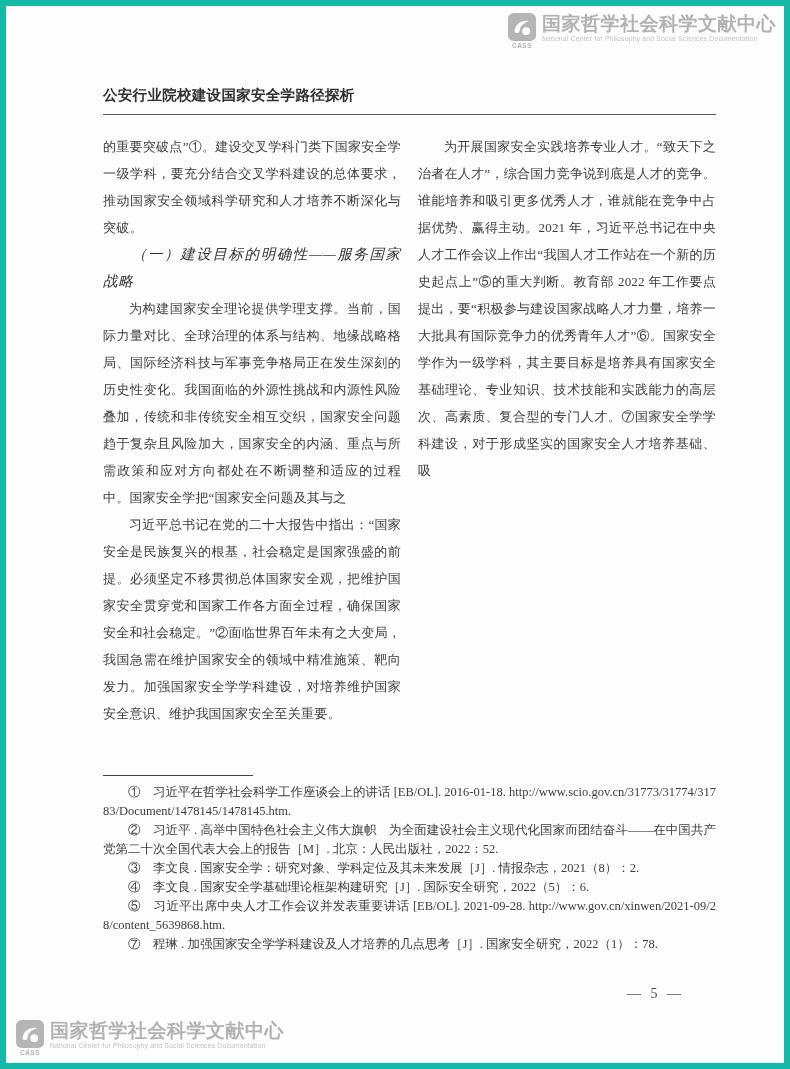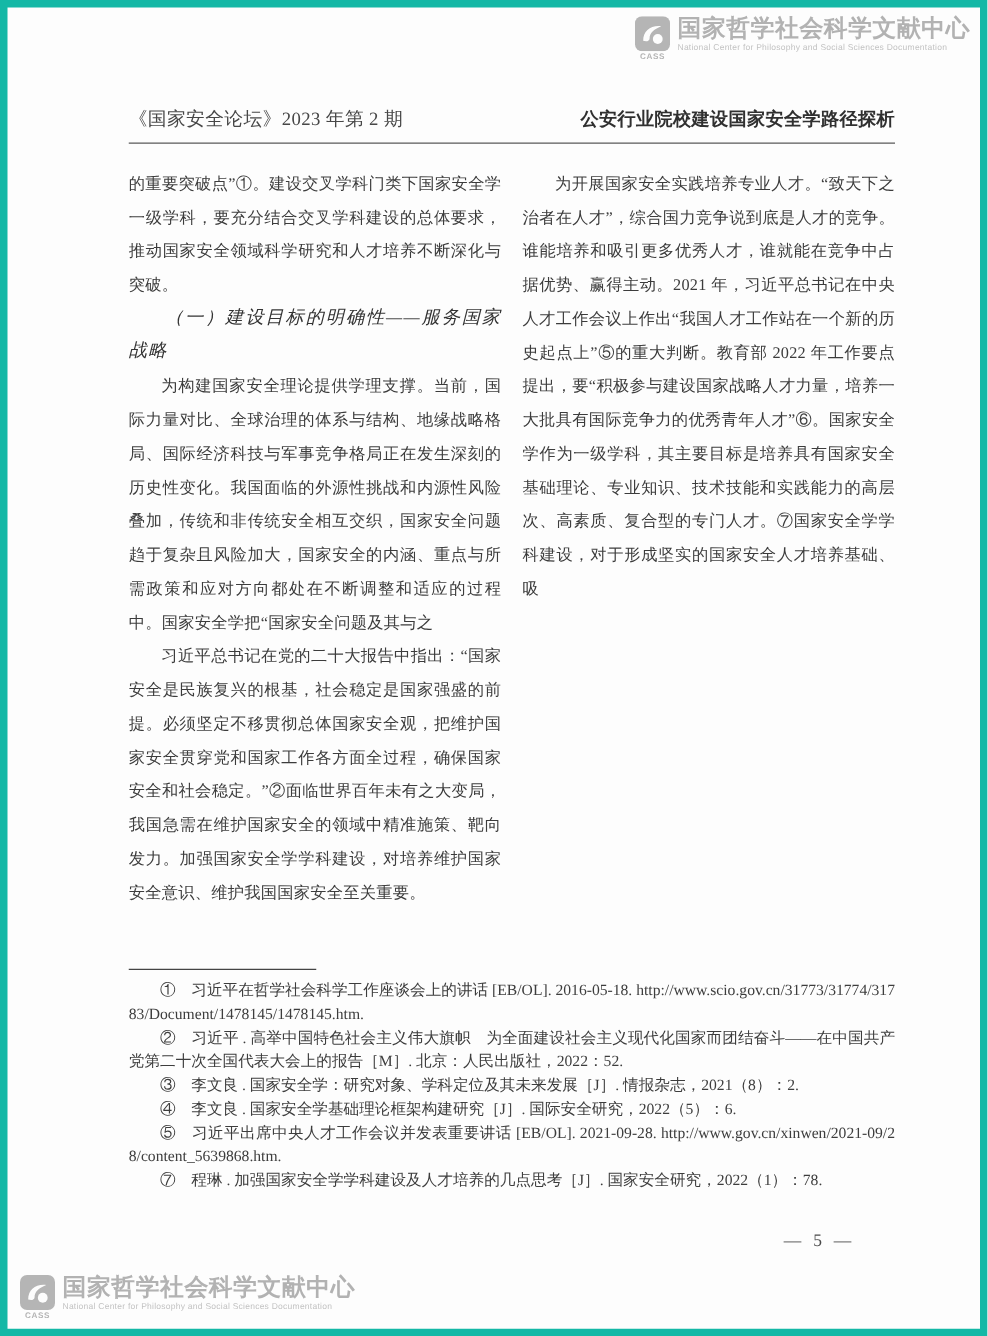--- a/index.html
+++ b/index.html
@@ -71,39 +71,38 @@
       </svg>
       <div class="logo-badge">CASS</div>
     </div>
     <div>
       <div class="logo-cn">国家哲学社会科学文献中心</div>
       <div class="logo-en">National Center for Philosophy and Social Sciences Documentation</div>
     </div>
   </div>
 
   <div class="header">
-    <span class="journal">《国家安全论坛》2023 年第 2 期</span>
     <span class="running-title">公安行业院校建设国家安全学路径探析</span>
   </div>
 
   <div class="columns">
     <div class="col">
       <p>的重要突破点”①。建设交叉学科门类下国家安全学一级学科，要充分结合交叉学科建设的总体要求，推动国家安全领域科学研究和人才培养不断深化与突破。</p>
       <p class="heading">（一）建设目标的明确性——服务国家战略</p>
       <p class="indent">为构建国家安全理论提供学理支撑。当前，国际力量对比、全球治理的体系与结构、地缘战略格局、国际经济科技与军事竞争格局正在发生深刻的历史性变化。我国面临的外源性挑战和内源性风险叠加，传统和非传统安全相互交织，国家安全问题趋于复杂且风险加大，国家安全的内涵、重点与所需政策和应对方向都处在不断调整和适应的过程中。国家安全学把“国家安全问题及其与之</p>
       <p class="indent">习近平总书记在党的二十大报告中指出：“国家安全是民族复兴的根基，社会稳定是国家强盛的前提。必须坚定不移贯彻总体国家安全观，把维护国家安全贯穿党和国家工作各方面全过程，确保国家安全和社会稳定。”②面临世界百年未有之大变局，我国急需在维护国家安全的领域中精准施策、靶向发力。加强国家安全学学科建设，对培养维护国家安全意识、维护我国国家安全至关重要。</p>
     </div>
     <div class="col">
       <p class="indent">为开展国家安全实践培养专业人才。“致天下之治者在人才”，综合国力竞争说到底是人才的竞争。谁能培养和吸引更多优秀人才，谁就能在竞争中占据优势、赢得主动。2021 年，习近平总书记在中央人才工作会议上作出“我国人才工作站在一个新的历史起点上”⑤的重大判断。教育部 2022 年工作要点提出，要“积极参与建设国家战略人才力量，培养一大批具有国际竞争力的优秀青年人才”⑥。国家安全学作为一级学科，其主要目标是培养具有国家安全基础理论、专业知识、技术技能和实践能力的高层次、高素质、复合型的专门人才。⑦国家安全学学科建设，对于形成坚实的国家安全人才培养基础、吸</p>
     </div>
   </div>
 
   <div class="footnotes">
     <div class="fn-sep"></div>
-    <p>①　习近平在哲学社会科学工作座谈会上的讲话 [EB/OL]. 2016-05-18. http://www.scio.gov.cn/31773/31774/31783/Document/1478145/1478145.htm.</p>
+    <p>①　习近平在哲学社会科学工作座谈会上的讲话 [EB/OL]. 2016-01-18. http://www.scio.gov.cn/31773/31774/31783/Document/1478145/1478145.htm.</p>
     <p>②　习近平 . 高举中国特色社会主义伟大旗帜　为全面建设社会主义现代化国家而团结奋斗——在中国共产党第二十次全国代表大会上的报告［M］. 北京：人民出版社，2022：52.</p>
     <p>③　李文良 . 国家安全学：研究对象、学科定位及其未来发展［J］. 情报杂志，2021（8）：2.</p>
     <p>④　李文良 . 国家安全学基础理论框架构建研究［J］. 国际安全研究，2022（5）：6.</p>
     <p>⑤　习近平出席中央人才工作会议并发表重要讲话 [EB/OL]. 2021-09-28. http://www.gov.cn/xinwen/2021-09/28/content_5639868.htm.</p>
     <p>⑦　程琳 . 加强国家安全学学科建设及人才培养的几点思考［J］. 国家安全研究，2022（1）：78.</p>
   </div>
 
   <div class="pagenum">— 5 —</div>
 
   <div class="logo logo-bottom">

